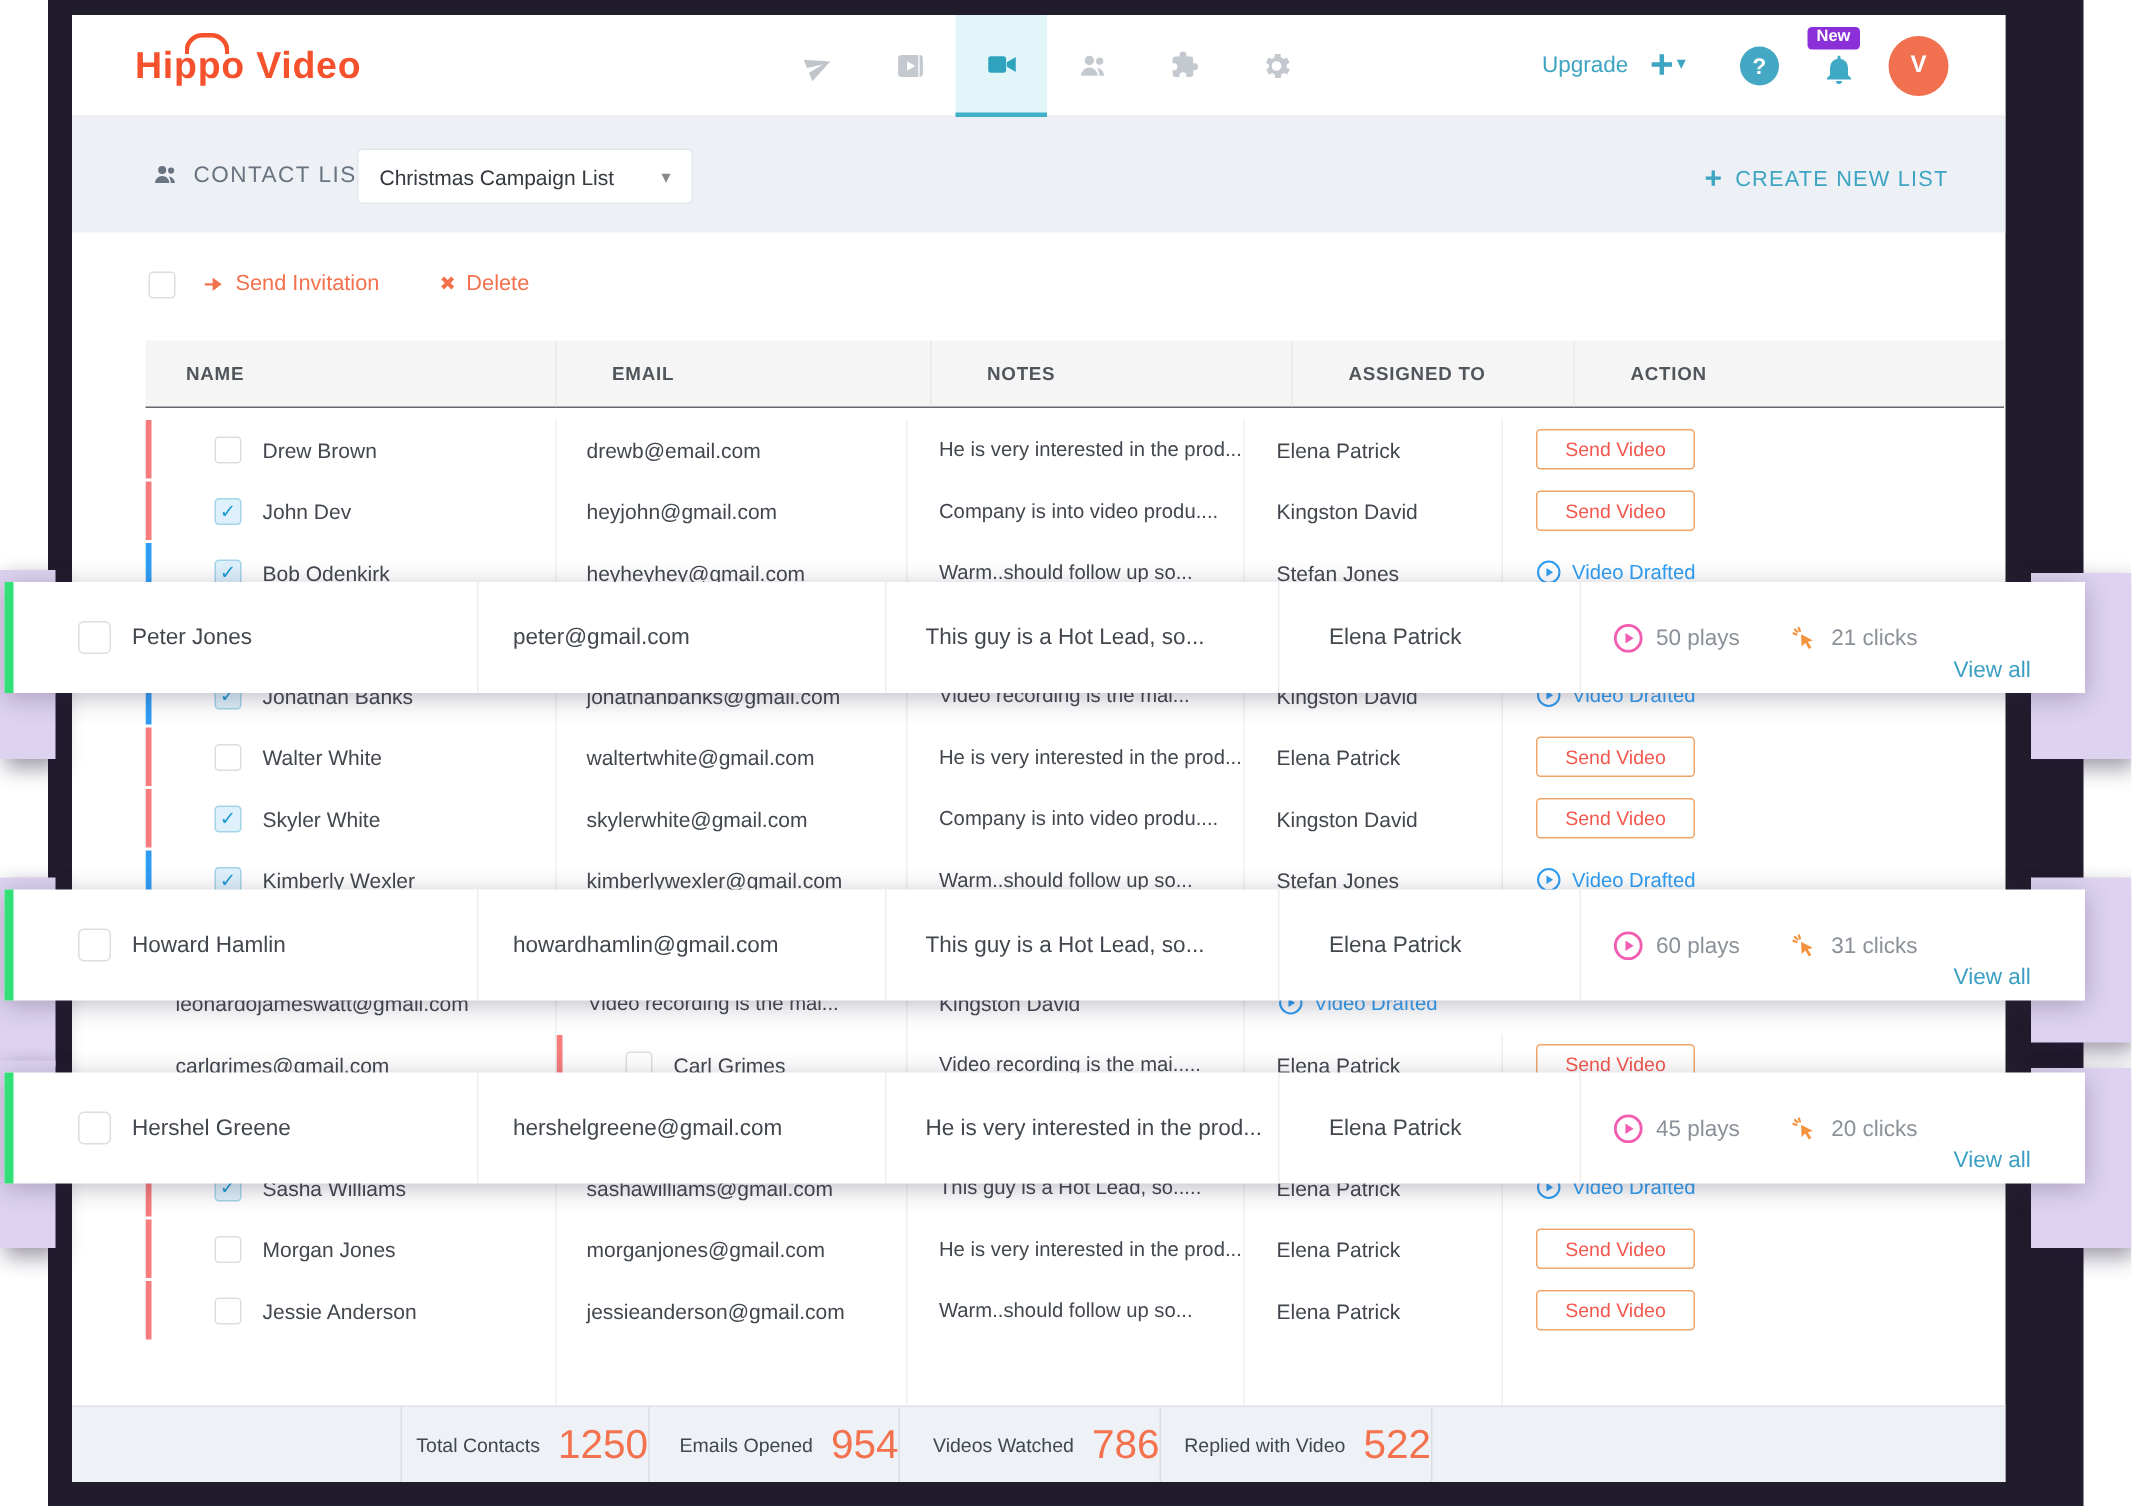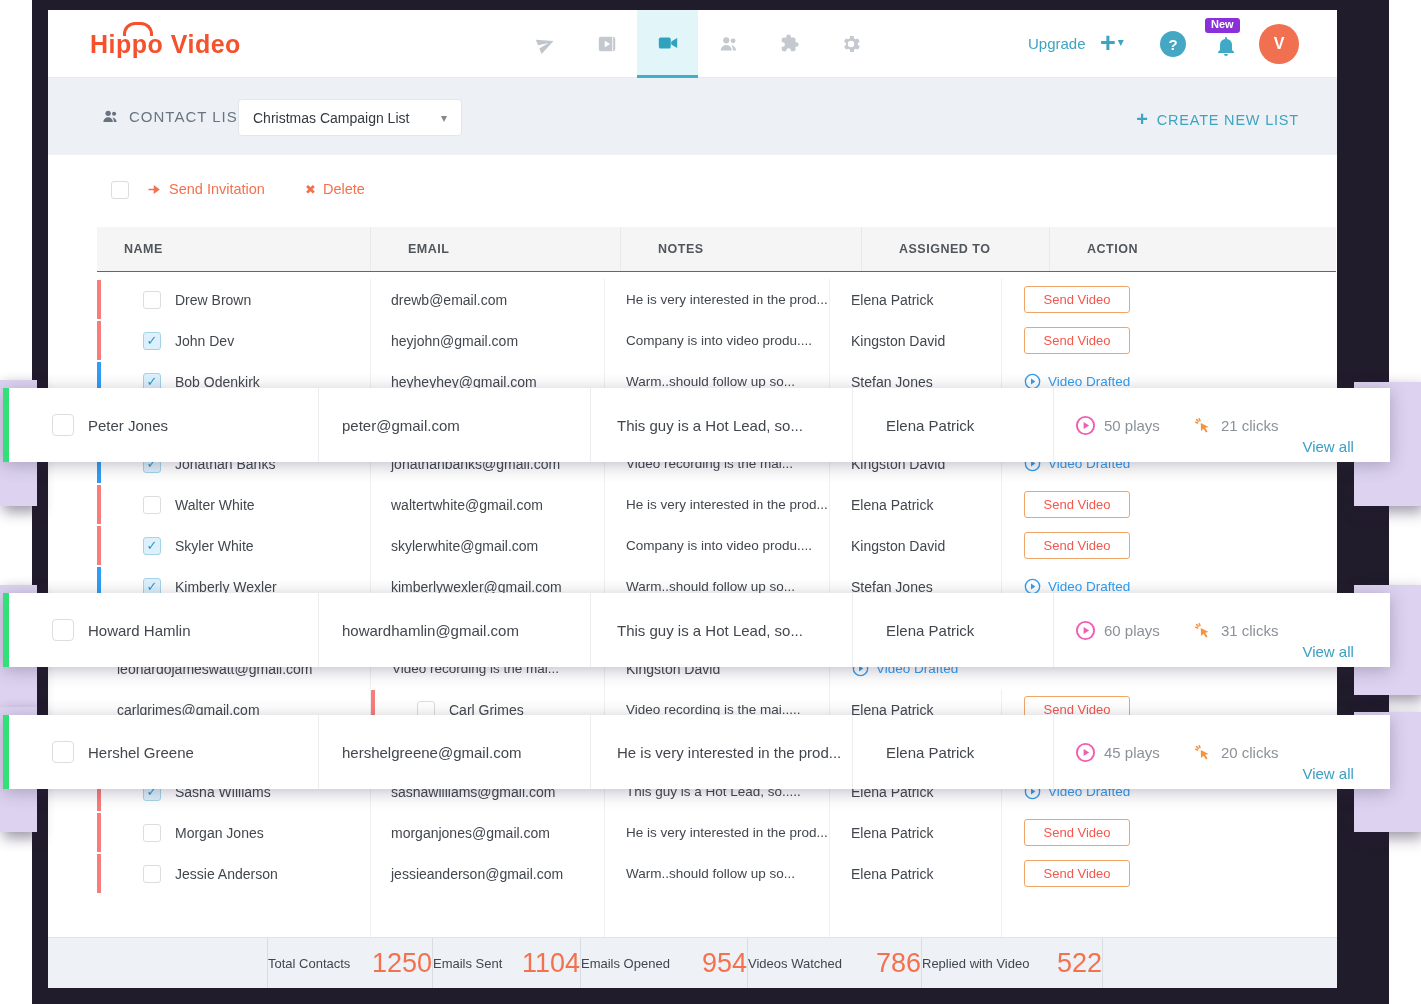--- a/index.html
+++ b/index.html
@@ -35,21 +35,21 @@
   
   .subheader { position:absolute; left:0; top:68px; right:0; height:77px; background:#edf1f6; }
   .cl-title { position:absolute; left:53px; top:29px; display:flex; align-items:center; gap:9px; color:#6a7380; font-size:15px; letter-spacing:1px; }
   .cl-title svg { width:19px; height:19px; }
   .list-dd { position:absolute; left:190px; top:21px; width:224px; height:37px; background:#fff; border:1px solid #e3e7ec; border-radius:4px; font-size:14px; color:#34393f; display:flex; align-items:center; padding:0 14px; cursor:pointer; }
   .list-dd .caret { margin-left:auto; color:#888; font-size:12px; }
   .createnew { position:absolute; right:38px; top:30px; color:#3da4c1; font-size:14.5px; letter-spacing:.8px; display:flex; align-items:center; gap:8px; cursor:pointer; }
   .createnew .plus { font-size:20px; font-weight:bold; }
 
   
-  .toolbar { position:absolute; left:0; top:168px; right:0; height:30px;margin-left:12px; }
+  .toolbar { position:absolute; left:0; top:168px; right:0; height:30px; }
   .cb18 { width:18px; height:18px; border:1px solid #ddd; border-radius:3px; background:#fff; display:inline-block; cursor:pointer; }
   .tb-cb { position:absolute; left:51px; top:3px; }
   .tb-send { position:absolute; left:87px; top:3px; color:#f4714e; font-size:14.5px; display:flex; align-items:center; gap:7px; cursor:pointer; }
   .tb-del  { position:absolute; left:245px; top:3px; color:#f4714e; font-size:14.5px; display:flex; align-items:center; gap:7px; cursor:pointer; }
   .tb-send svg { width:15px; height:15px; }
   .tb-del .x { font-size:13px; font-weight:bold; }
 
   
   .table-wrap { position:absolute; left:49px; top:217px; width:1239px; bottom:51px; display:flex; flex-direction:column; }
   .grid5 { display:grid; grid-template-columns:274px 234px 225px 172px 334px; }
@@ -74,21 +74,21 @@
   .c-assigned { padding-left:21px; }
   .c-action { padding-left:22px; }
   .send-btn { width:106px; height:27px; background:#fff; border:1px solid #f0a568; border-radius:3px; color:#f4574d; font-size:13px; font-family:inherit; cursor:pointer; }
   .drafted { display:flex; align-items:center; gap:7px; color:#2f9ef2; font-size:13.5px; cursor:pointer; }
   .cplay { width:17px; height:17px; color:#2f9ef2; }
   .tfill { flex:1; }
   .tfill .cell { height:100%; }
 
   
   .appfooter { position:absolute; left:0; bottom:0; right:0; height:51px; background:#eef1f5; border-top:1px solid #dfe3e8; display:flex; }
-  .fcell { border-right:1px solid #d9dee3; display:flex; align-items:center; justify-content:space-between; gap:12px; }
+  .fcell { border-right:1px solid #d9dee3; display:flex; align-items:center; justify-content:flex-end; gap:12px; }
   .fcell:last-child { border-right:none; }
   .fcell.empty1 { width:220px; } .fcell.s0 { width:165px; } .fcell.s1 { width:148px; }
   .fcell.s2 { width:167px; } .fcell.s3 { width:174px; } .fcell.s4 { width:181px; }
   .fcell.empty2 { flex:1; }
   .slabel { font-size:13px; color:#3f4750; }
   .snum { font-size:27px; color:#f4714e; }
 
   
   .ghost { position:absolute; background:#ddd3f0; z-index:3; box-shadow:3px 6px 14px rgba(35,25,60,.45); }
   .g1l { left:0; top:380px; width:37px; height:126px; }
@@ -500,24 +500,20 @@
     </div>
 
     <div class="appfooter">
       <div class="fcell empty1"></div>
 
   <div class="fcell s0">
     <span class="slabel">Total Contacts</span>
     <span class="snum">1250</span>
   </div>
 
-  <div class="fcell s1">
-    <span class="slabel">Emails Sent</span>
-    <span class="snum">1104</span>
-  </div>
 
   <div class="fcell s2">
     <span class="slabel">Emails Opened</span>
     <span class="snum">954</span>
   </div>
 
   <div class="fcell s3">
     <span class="slabel">Videos Watched</span>
     <span class="snum">786</span>
   </div>

